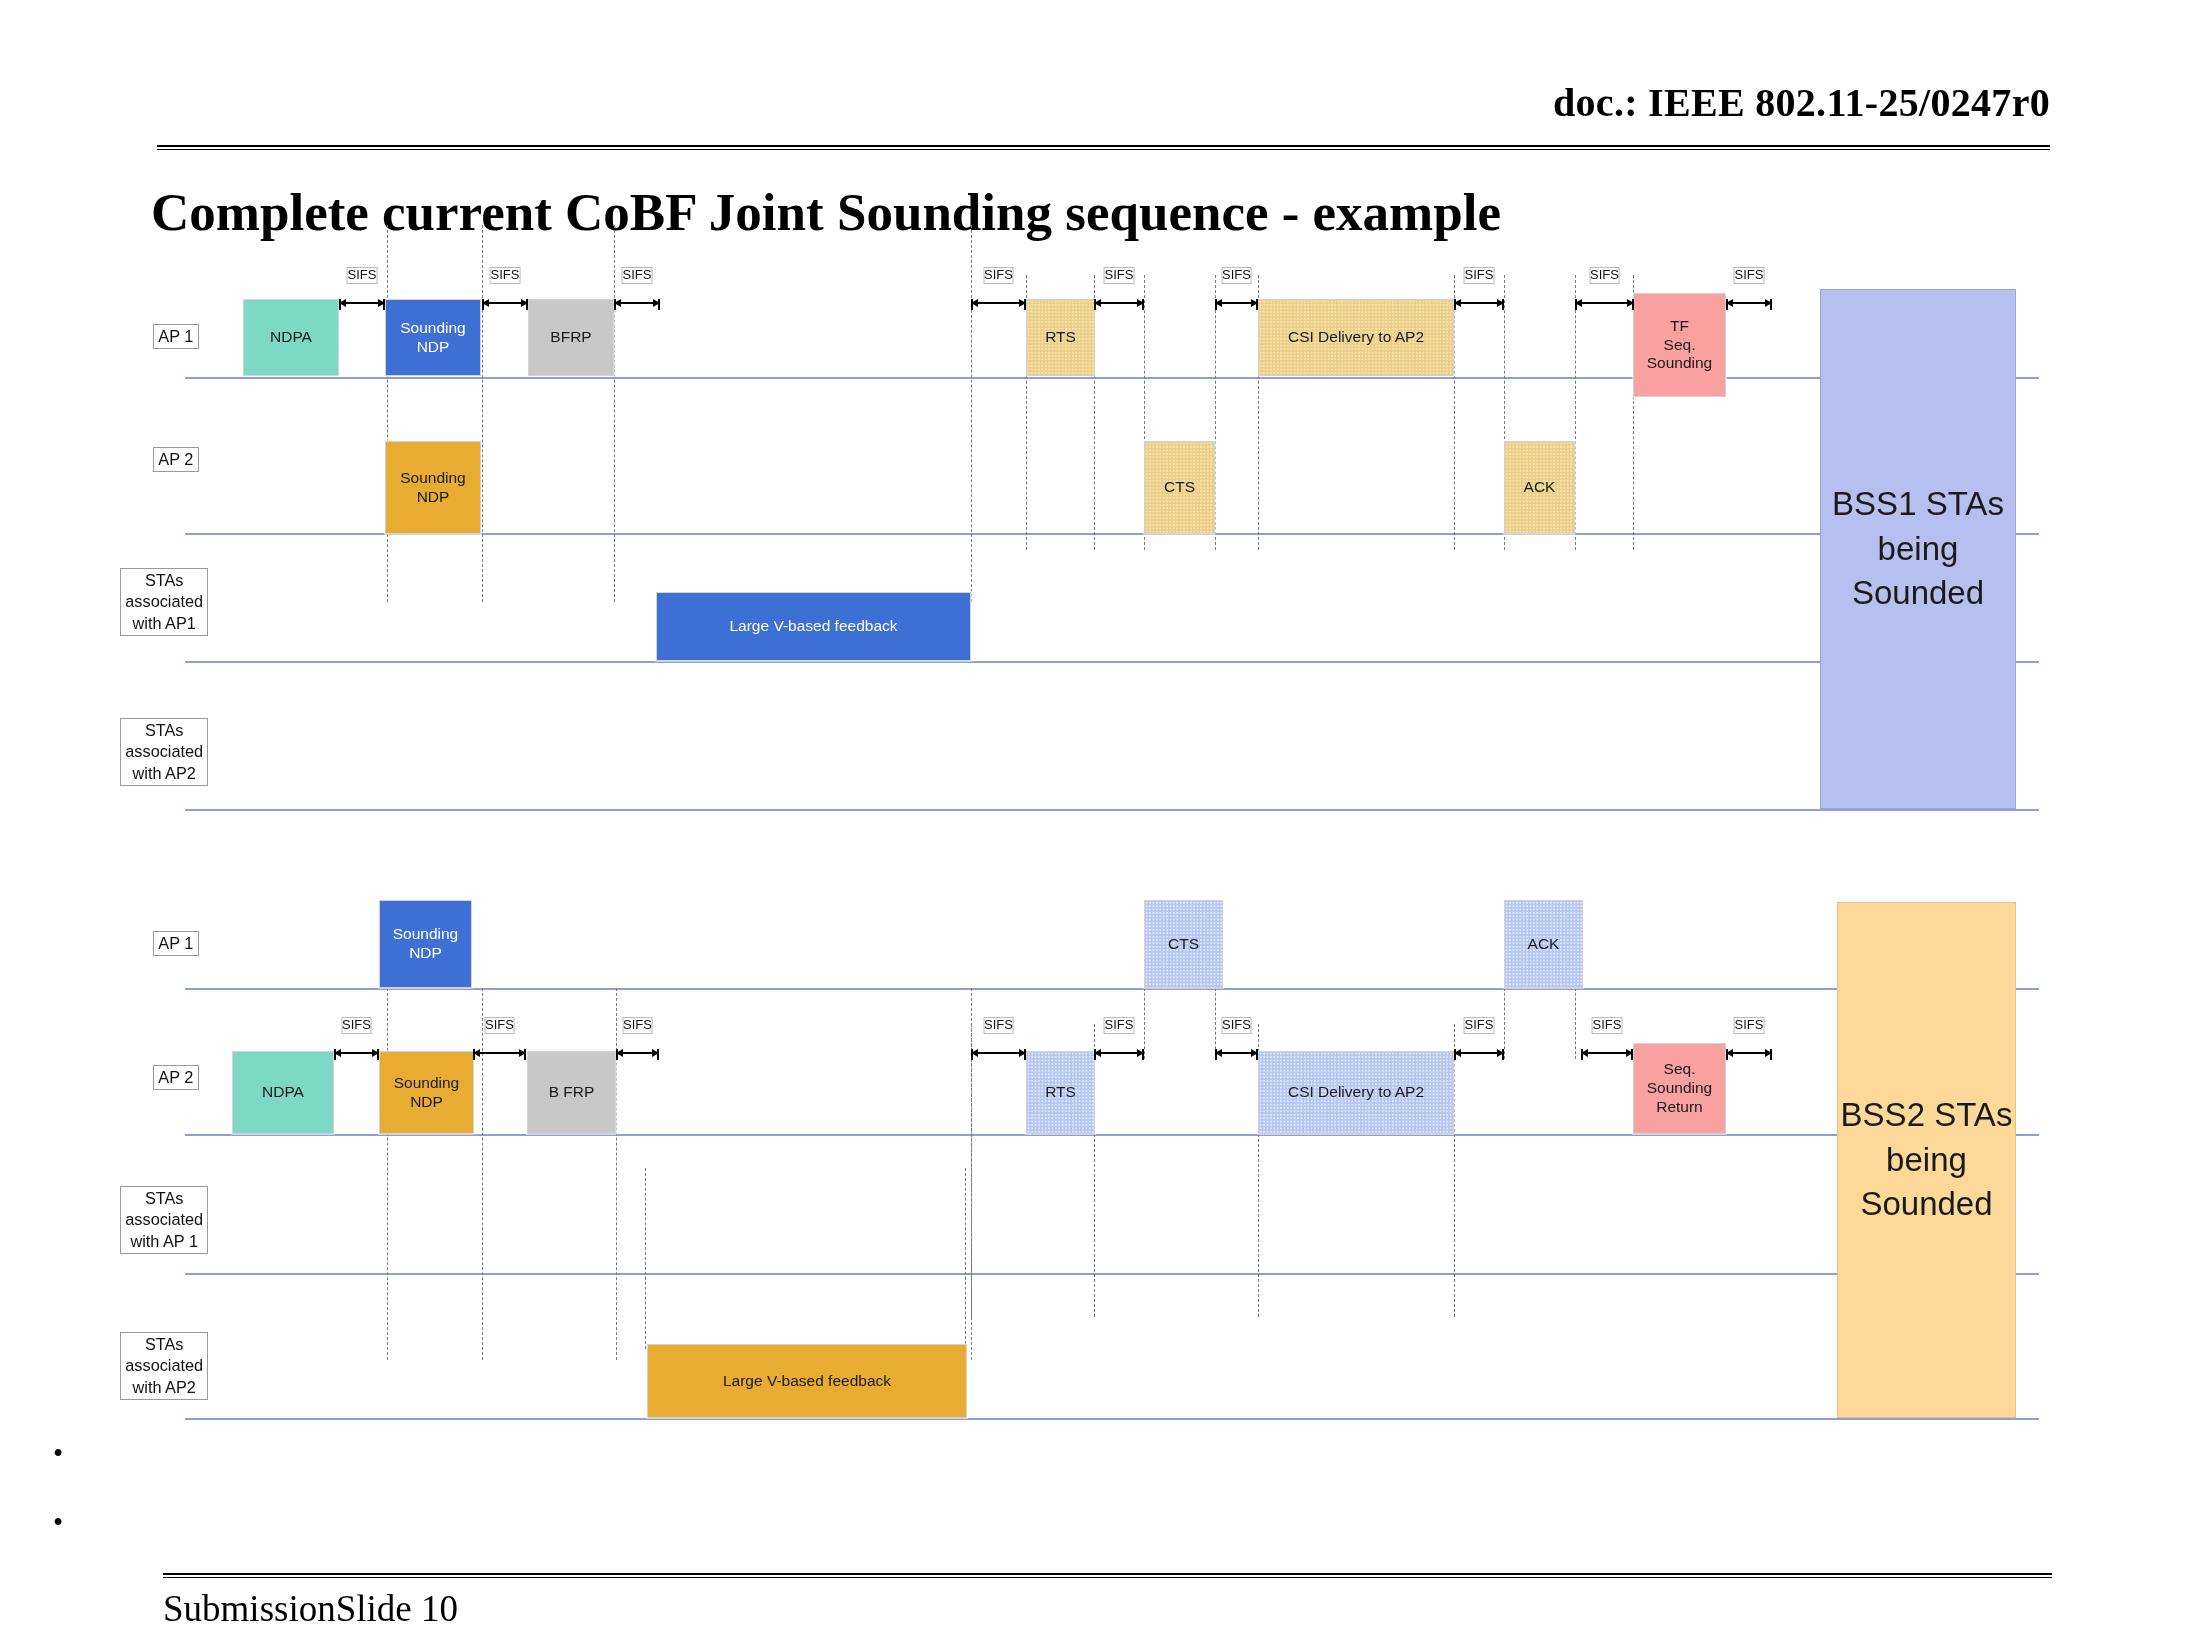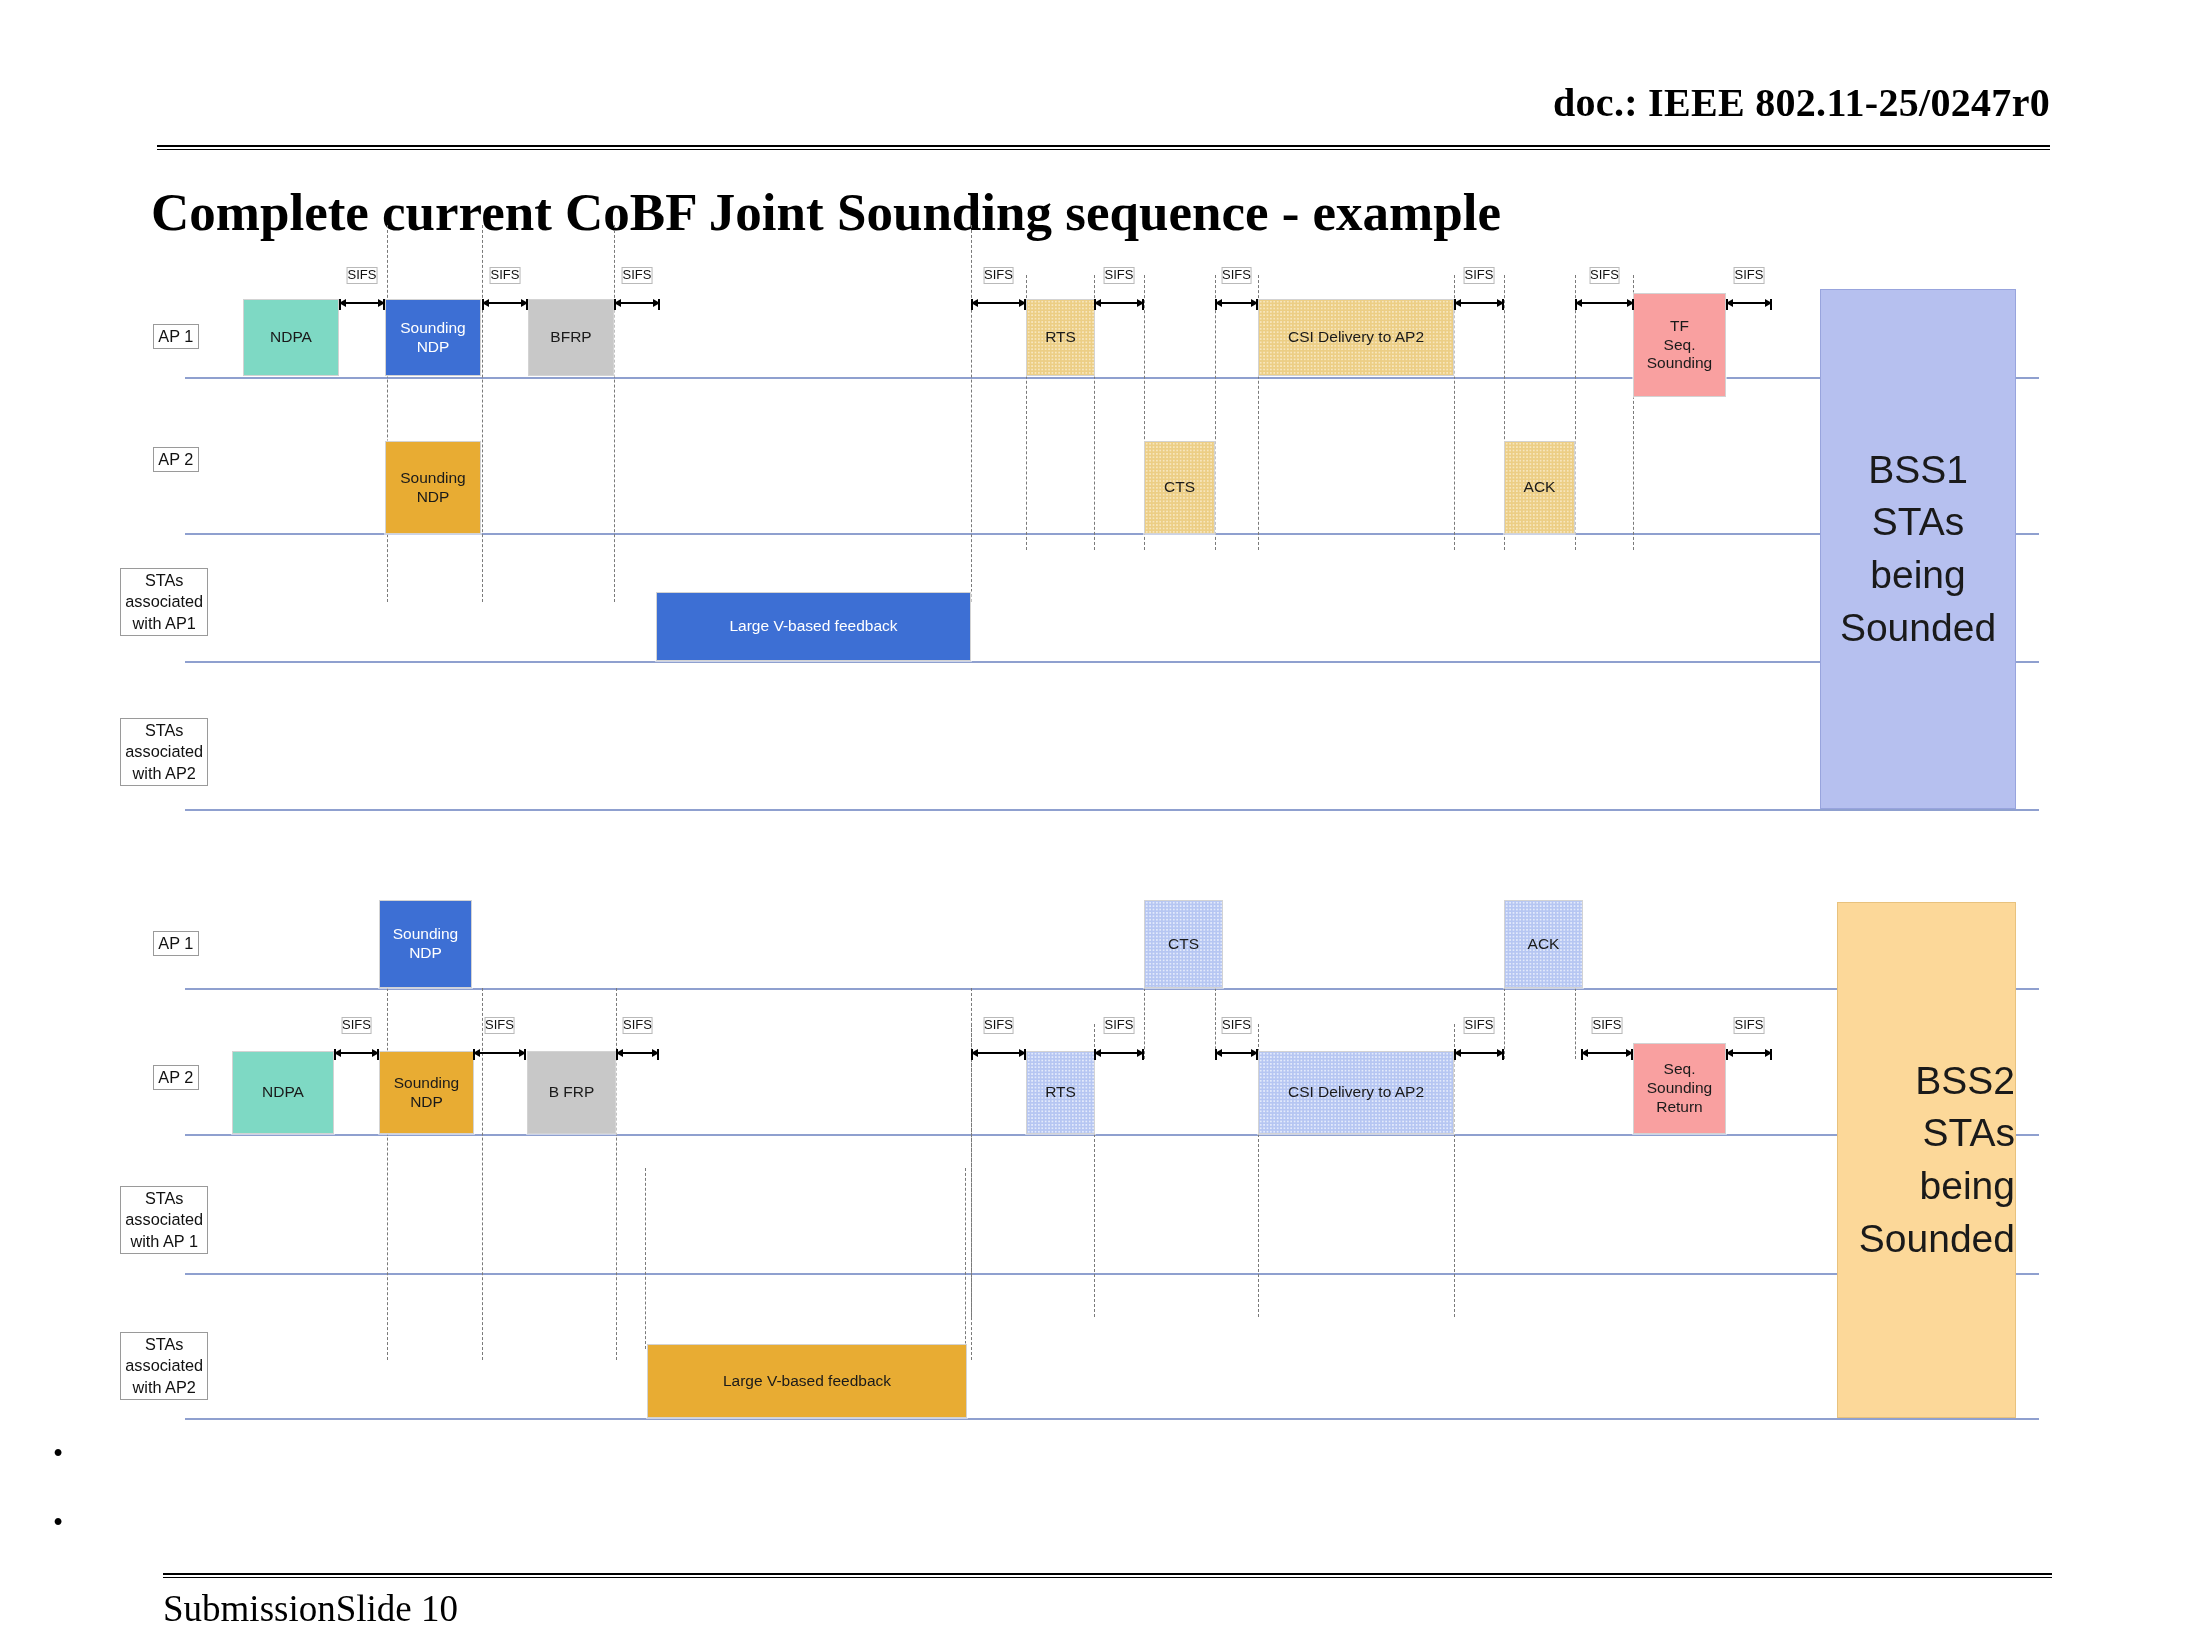--- a/index.html
+++ b/index.html
@@ -119,26 +119,26 @@
   
   .bss-box {
     position: absolute;
     box-sizing: border-box;
     border: 0.9px solid #9aa6c9;
     display: flex;
     align-items: center;
     justify-content: center;
     text-align: center;
     font-family: "Liberation Sans", sans-serif;
-    font-size: 39px;
+    font-size: 33px;
     line-height: 1.35;
     color: #1a1a1a;
   }
   .bss-blue   { background: #b6c0ef; border-color: #98a4dd; }
-  .bss-orange { background: #fcd899; border-color: #e8c27e; text-align: right; }
+  .bss-orange { background: #fcd899; border-color: #e8c27e; }
 
   
   .vguide {
     position: absolute;
     width: 0;
     border-left: 1.7px dashed #7a7a7a;
   }
 
   
   .sifs {

